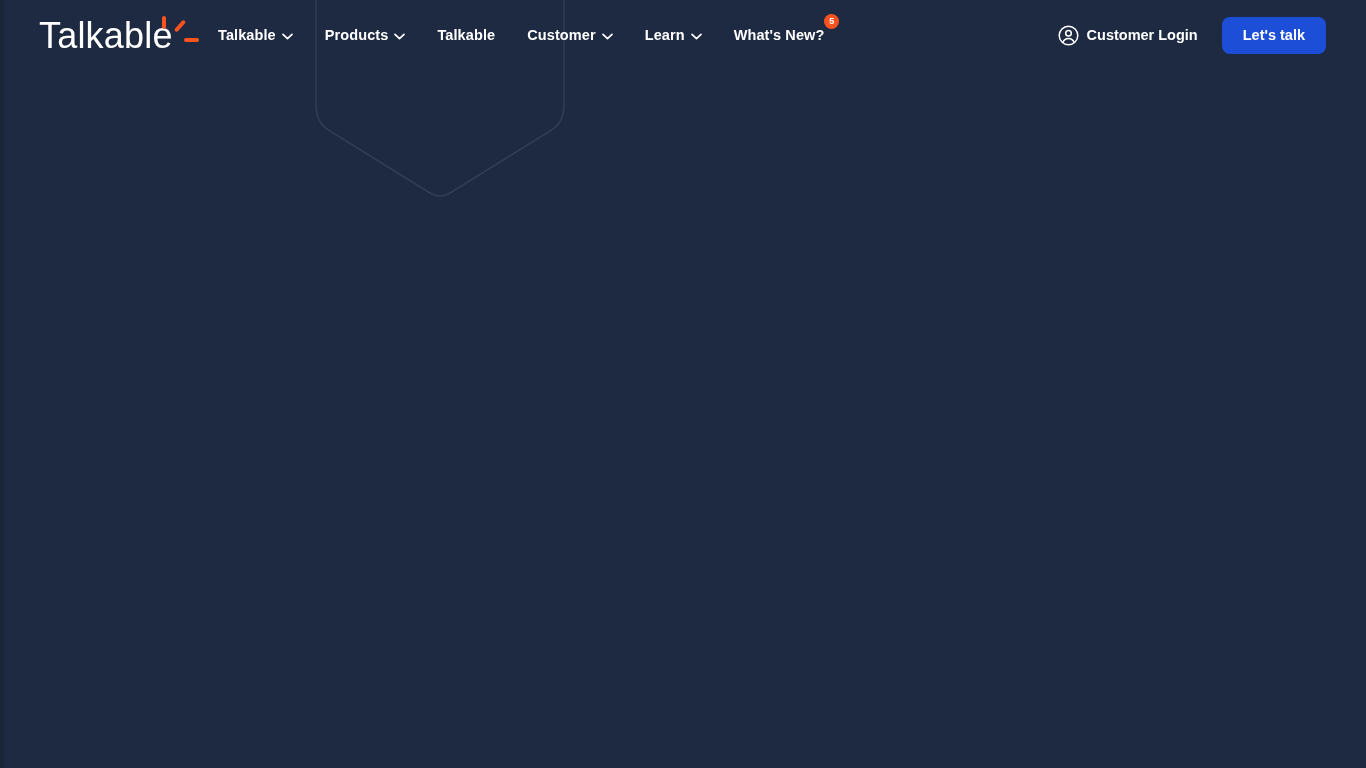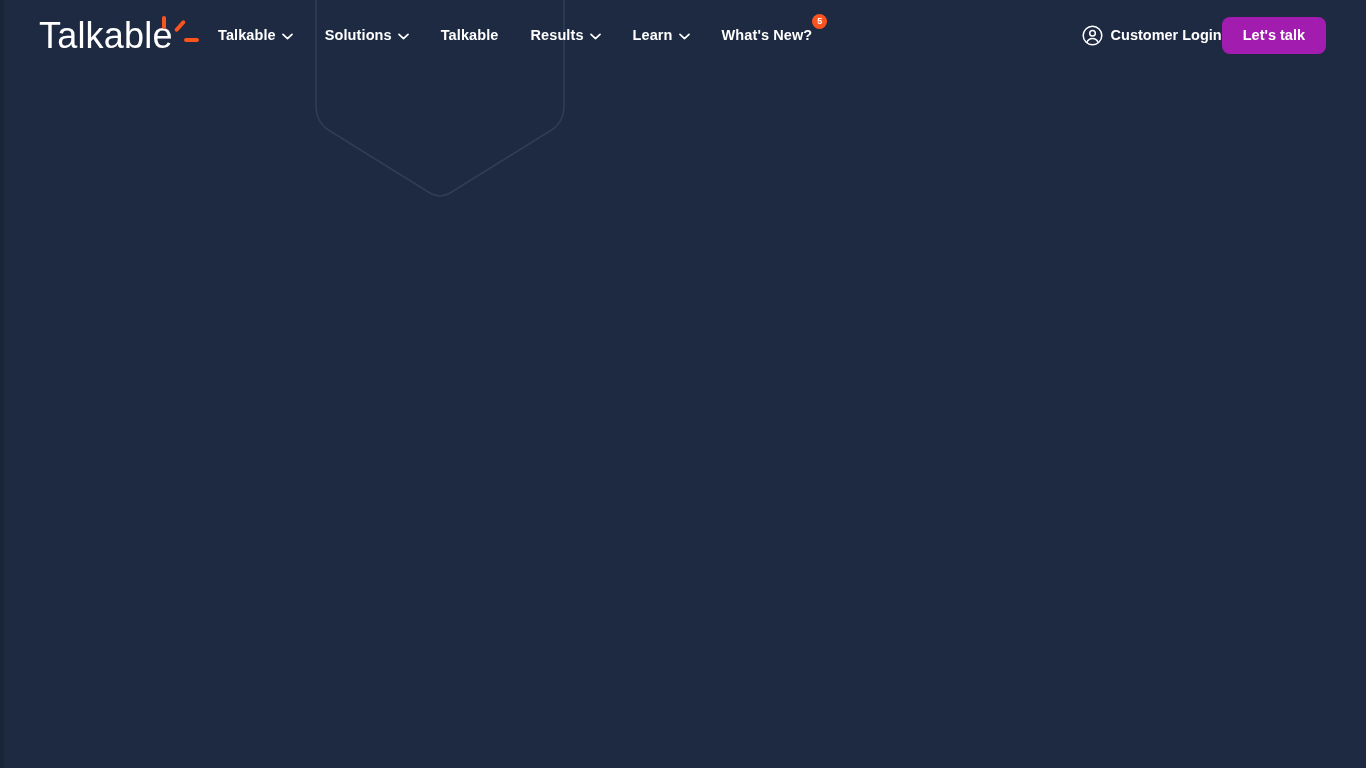--- a/index.html
+++ b/index.html
@@ -159,39 +159,40 @@
   }
   .nav-item.has-badge { margin-right: 0; padding-right: 0; }
 
   .header-right {
     position: absolute;
     right: 40px;
     top: 0;
     height: 70px;
     display: flex;
     align-items: center;
+    gap: 24px;
   }
   .login {
     display: flex;
     align-items: center;
     gap: 8px;
     color: #ffffff;
     font-size: 14.5px;
     font-weight: bold;
     cursor: pointer;
     white-space: nowrap;
   }
   .user-icon {
     width: 21px;
     height: 21px;
     display: block;
   }
   .user-icon svg { display: block; }
   .cta {
-    background: #a21caf;
+    background: #1d4ed8;
     color: #ffffff;
     font-size: 14.5px;
     font-weight: bold;
     border: none;
     border-radius: 8px;
     height: 37px;
     padding: 0 21px;
     cursor: pointer;
     font-family: "Liberation Sans", sans-serif;
     white-space: nowrap;
@@ -239,34 +240,34 @@
       <div class="nav-item">
         <span class="nav-label">Talkable</span>
         <span class="caret">
           <svg width="11" height="7" viewBox="0 0 11 7" fill="none" xmlns="http://www.w3.org/2000/svg">
             <path d="M1 1.3 L5.5 5.6 L10 1.3" stroke="#ffffff" stroke-width="1.7" stroke-linecap="round" stroke-linejoin="round"></path>
           </svg>
         </span>
       </div>
 
       <div class="nav-item">
-        <span class="nav-label">Solutions</span>
+        <span class="nav-label">Products</span>
         <span class="caret">
           <svg width="11" height="7" viewBox="0 0 11 7" fill="none" xmlns="http://www.w3.org/2000/svg">
             <path d="M1 1.3 L5.5 5.6 L10 1.3" stroke="#ffffff" stroke-width="1.7" stroke-linecap="round" stroke-linejoin="round"></path>
           </svg>
         </span>
       </div>
 
       <div class="nav-item">
         <span class="nav-label">Talkable</span>
       </div>
 
       <div class="nav-item">
-        <span class="nav-label">Results</span>
+        <span class="nav-label">Customer</span>
         <span class="caret">
           <svg width="11" height="7" viewBox="0 0 11 7" fill="none" xmlns="http://www.w3.org/2000/svg">
             <path d="M1 1.3 L5.5 5.6 L10 1.3" stroke="#ffffff" stroke-width="1.7" stroke-linecap="round" stroke-linejoin="round"></path>
           </svg>
         </span>
       </div>
 
       <div class="nav-item">
         <span class="nav-label">Learn</span>
         <span class="caret">

